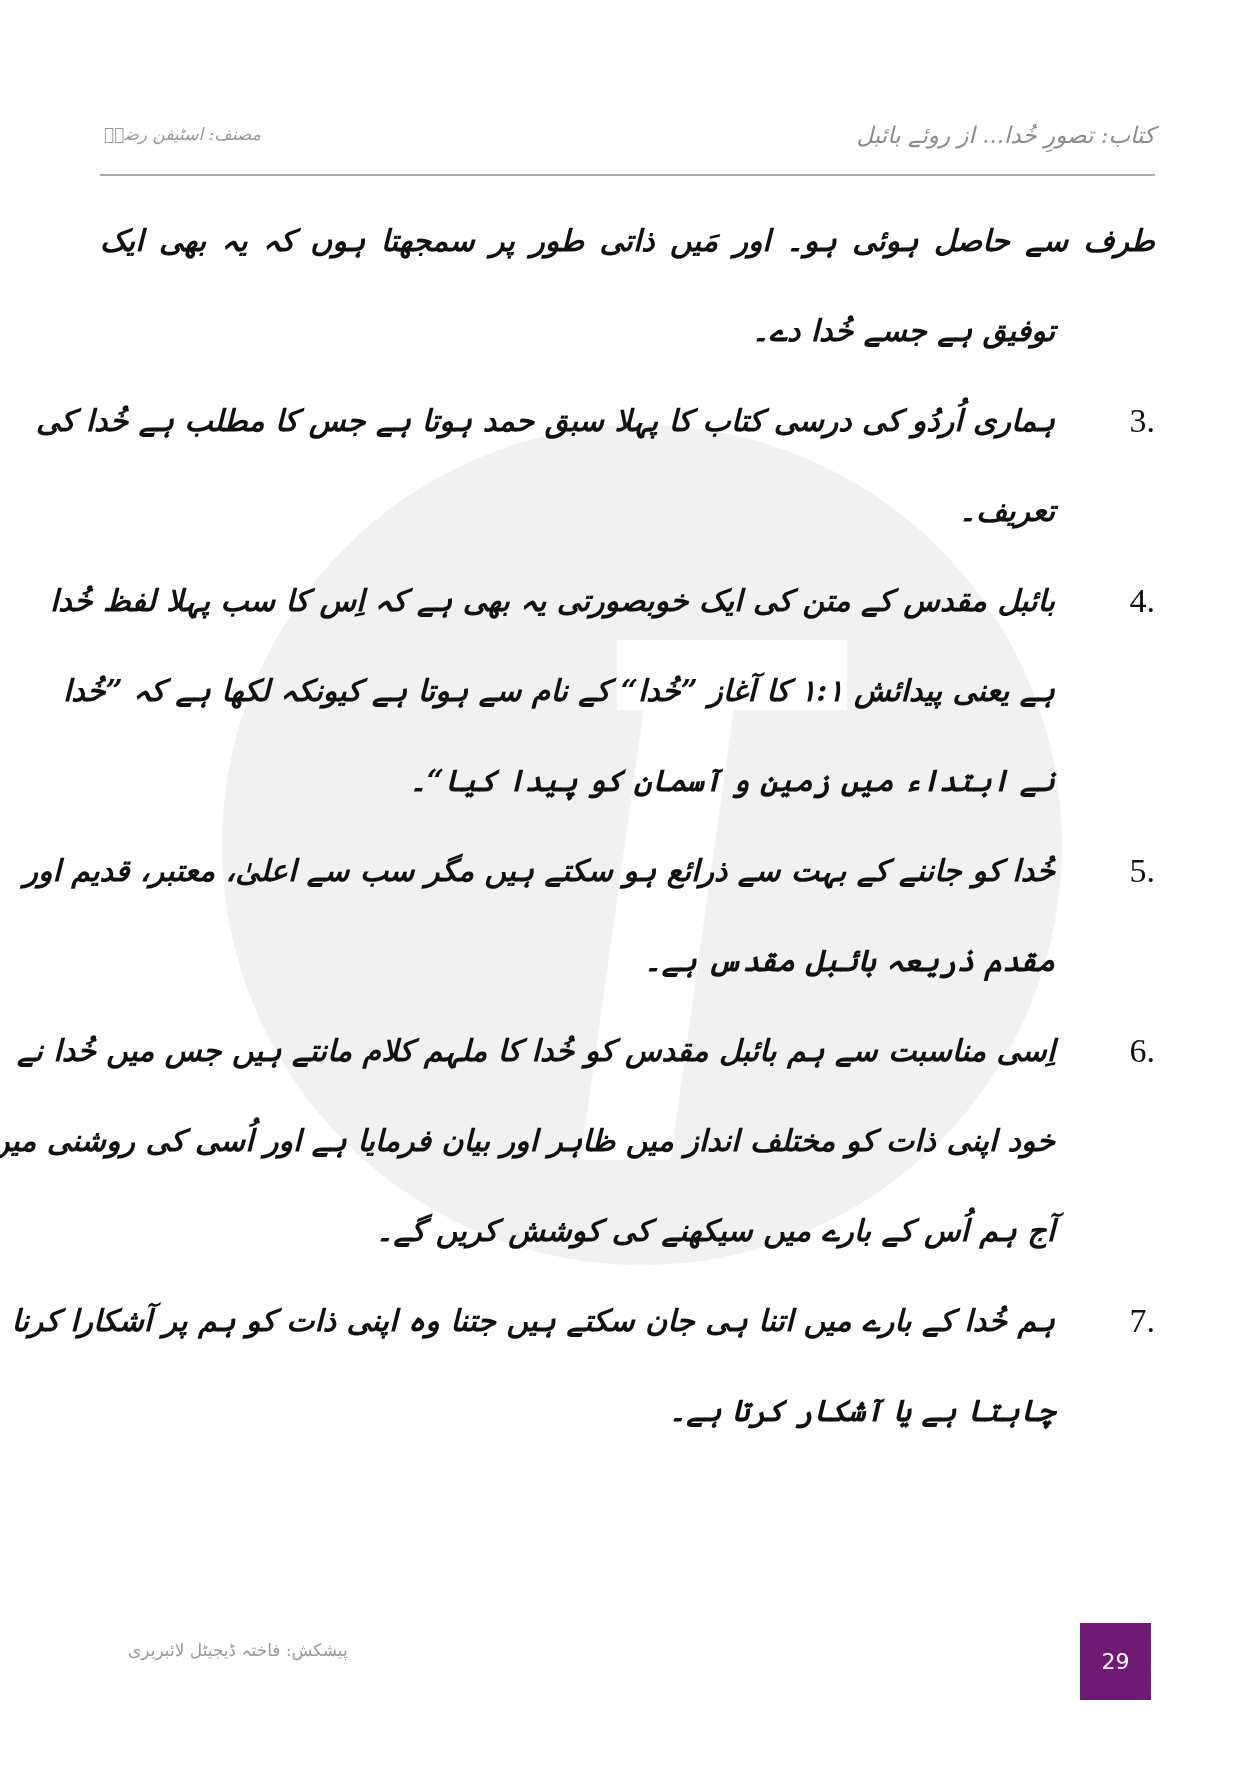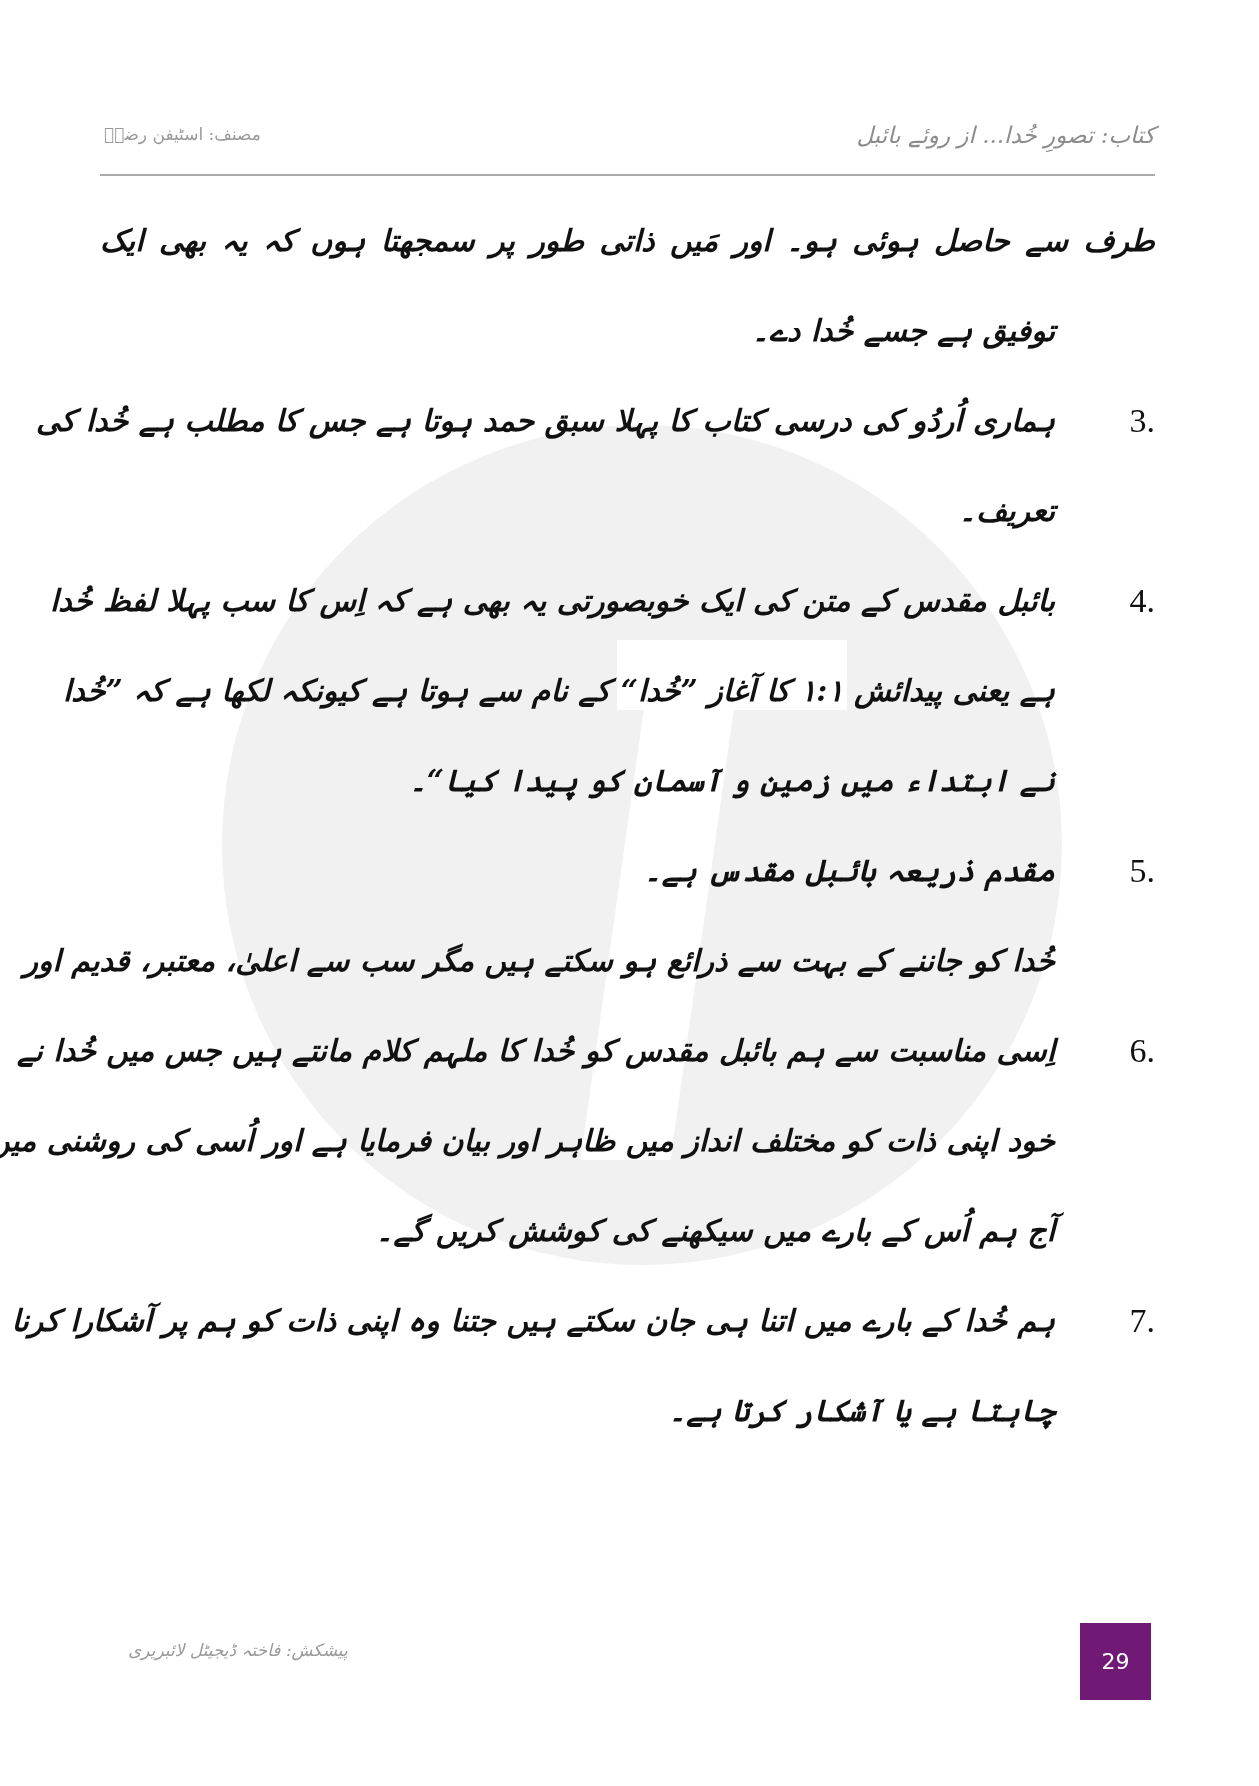--- a/index.html
+++ b/index.html
@@ -60,20 +60,21 @@
       font-size: 23px;
       color: #8c8c8c;
       white-space: nowrap;
     }
     .header-author {
       position: absolute;
       left: 4px;
       top: 16px;
       direction: rtl;
       font-family: "DejaVu Serif", serif;
+      font-style: italic;
       font-size: 17px;
       color: #9a9a9a;
       white-space: nowrap;
     }
     .content {
       position: absolute;
       left: 100px;
       top: 196px;
       width: 1055px;
       z-index: 2;
@@ -108,21 +109,20 @@
       color: #111111;
       direction: ltr;
       text-align: right;
     }
     .footer-credit {
       position: absolute;
       left: 128px;
       top: 1640px;
       direction: rtl;
       font-family: "DejaVu Serif", serif;
-      font-style: italic;
       font-size: 17px;
       color: #9a9a9a;
       white-space: nowrap;
       z-index: 2;
     }
     .page-badge {
       position: absolute;
       left: 1080px;
       top: 1623px;
       width: 71px;
@@ -162,22 +162,22 @@
 
   <div class="item-block">
     <div class="item-num">4.</div>
     <div class="line item">بائبل مقدس کے متن کی ایک خوبصورتی یہ بھی ہے کہ اِس کا سب پہلا لفظ خُدا</div>
     <div class="line item">ہے یعنی پیدائش ۱:۱ کا آغاز ”خُدا“ کے نام سے ہوتا ہے کیونکہ لکھا ہے کہ ”خُدا</div>
     <div class="line short item">نے ابتداء میں زمین و آسمان کو پیدا کیا“۔</div>
   </div>
 
   <div class="item-block">
     <div class="item-num">5.</div>
+    <div class="line item">خُدا کو جاننے کے بہت سے ذرائع ہو سکتے ہیں مگر سب سے اعلیٰ، معتبر، قدیم اور</div>
     <div class="line short item">مقدم ذریعہ بائبل مقدس ہے۔</div>
-    <div class="line item">خُدا کو جاننے کے بہت سے ذرائع ہو سکتے ہیں مگر سب سے اعلیٰ، معتبر، قدیم اور</div>
   </div>
 
   <div class="item-block">
     <div class="item-num">6.</div>
     <div class="line item">اِسی مناسبت سے ہم بائبل مقدس کو خُدا کا ملہم کلام مانتے ہیں جس میں خُدا نے</div>
     <div class="line item">خود اپنی ذات کو مختلف انداز میں ظاہر اور بیان فرمایا ہے اور اُسی کی روشنی میں</div>
     <div class="line short item">آج ہم اُس کے بارے میں سیکھنے کی کوشش کریں گے۔</div>
   </div>
 
   <div class="item-block">

